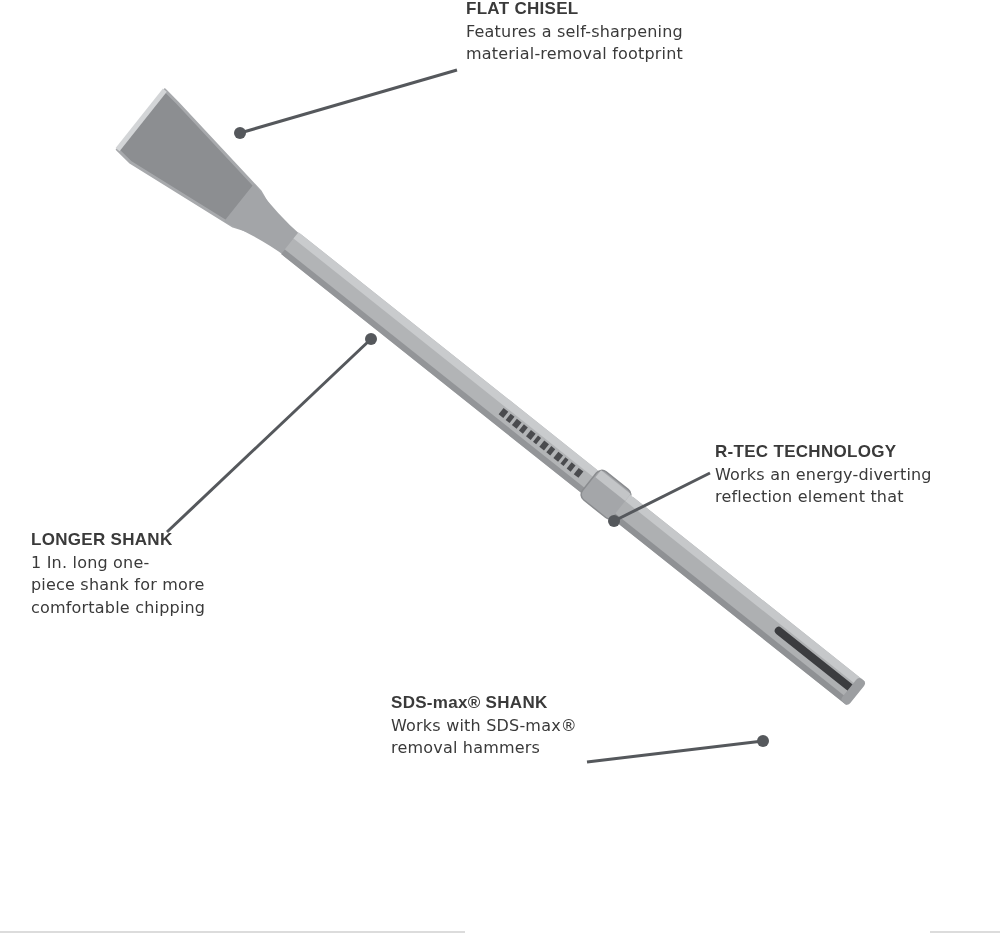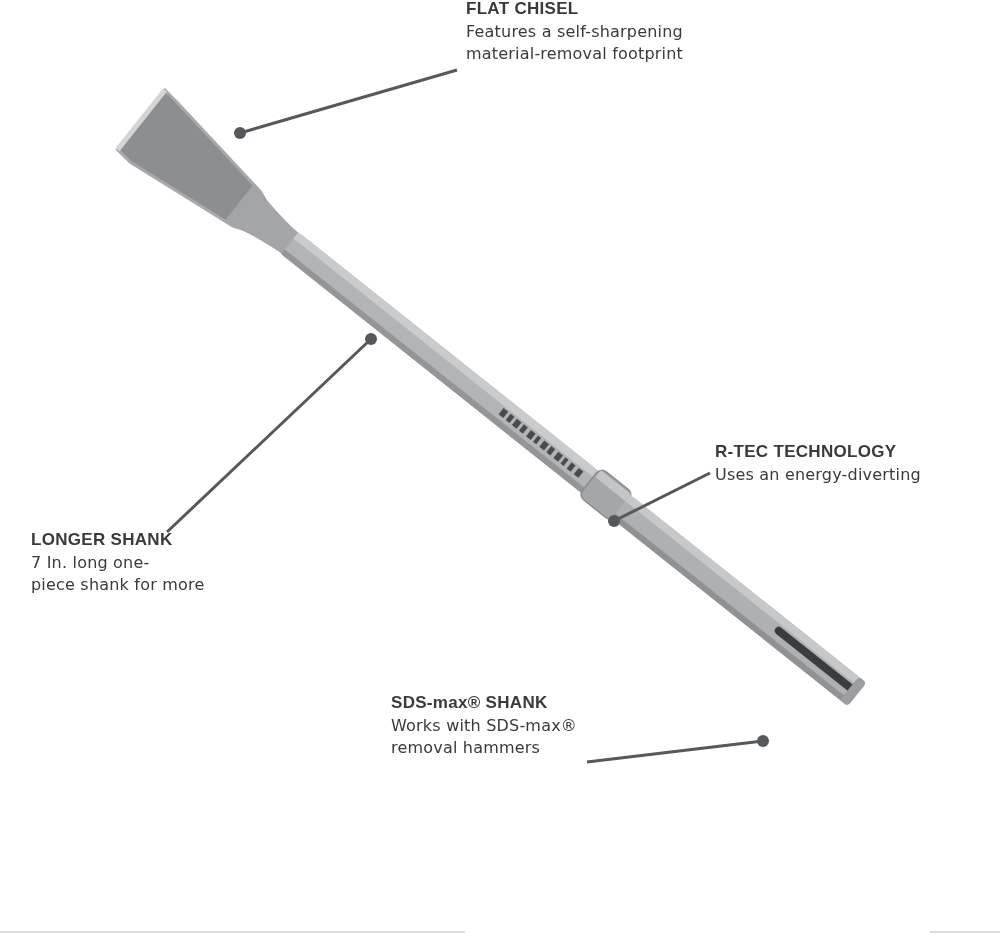--- a/index.html
+++ b/index.html
@@ -79,27 +79,29 @@
 </svg>
 
 <div class="callout" id="c-flat">
   <span class="line title">FLAT CHISEL</span>
   <span class="line">Features a self-sharpening</span>
   <span class="line">material-removal footprint</span>
 </div>
 
 <div class="callout" id="c-rtec">
   <span class="line title">R-TEC TECHNOLOGY</span>
-  <span class="line">Uses an energy-diverting</span>
+  <span class="line">Works an energy-diverting</span>
+  <span class="line">reflection element that</span>
 </div>
 
 <div class="callout" id="c-shank">
   <span class="line title">LONGER SHANK</span>
-  <span class="line">7 In. long one-</span>
+  <span class="line">1 In. long one-</span>
   <span class="line">piece shank for more</span>
+  <span class="line">comfortable chipping</span>
 </div>
 
 <div class="callout" id="c-sds">
   <span class="line title">SDS-max® SHANK</span>
   <span class="line">Works with SDS-max®</span>
   <span class="line">removal hammers</span>
 </div>
 
 <div class="baseline" style="left:0;width:465px;"></div>
 <div class="baseline" style="left:930px;width:70px;"></div>

